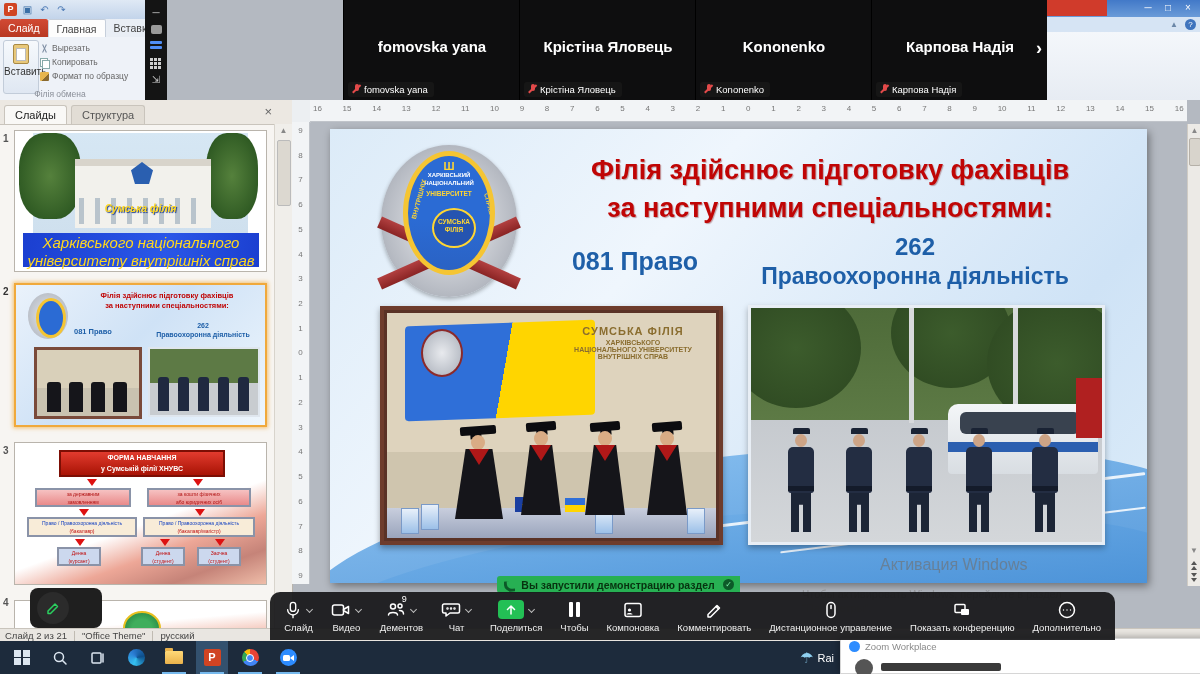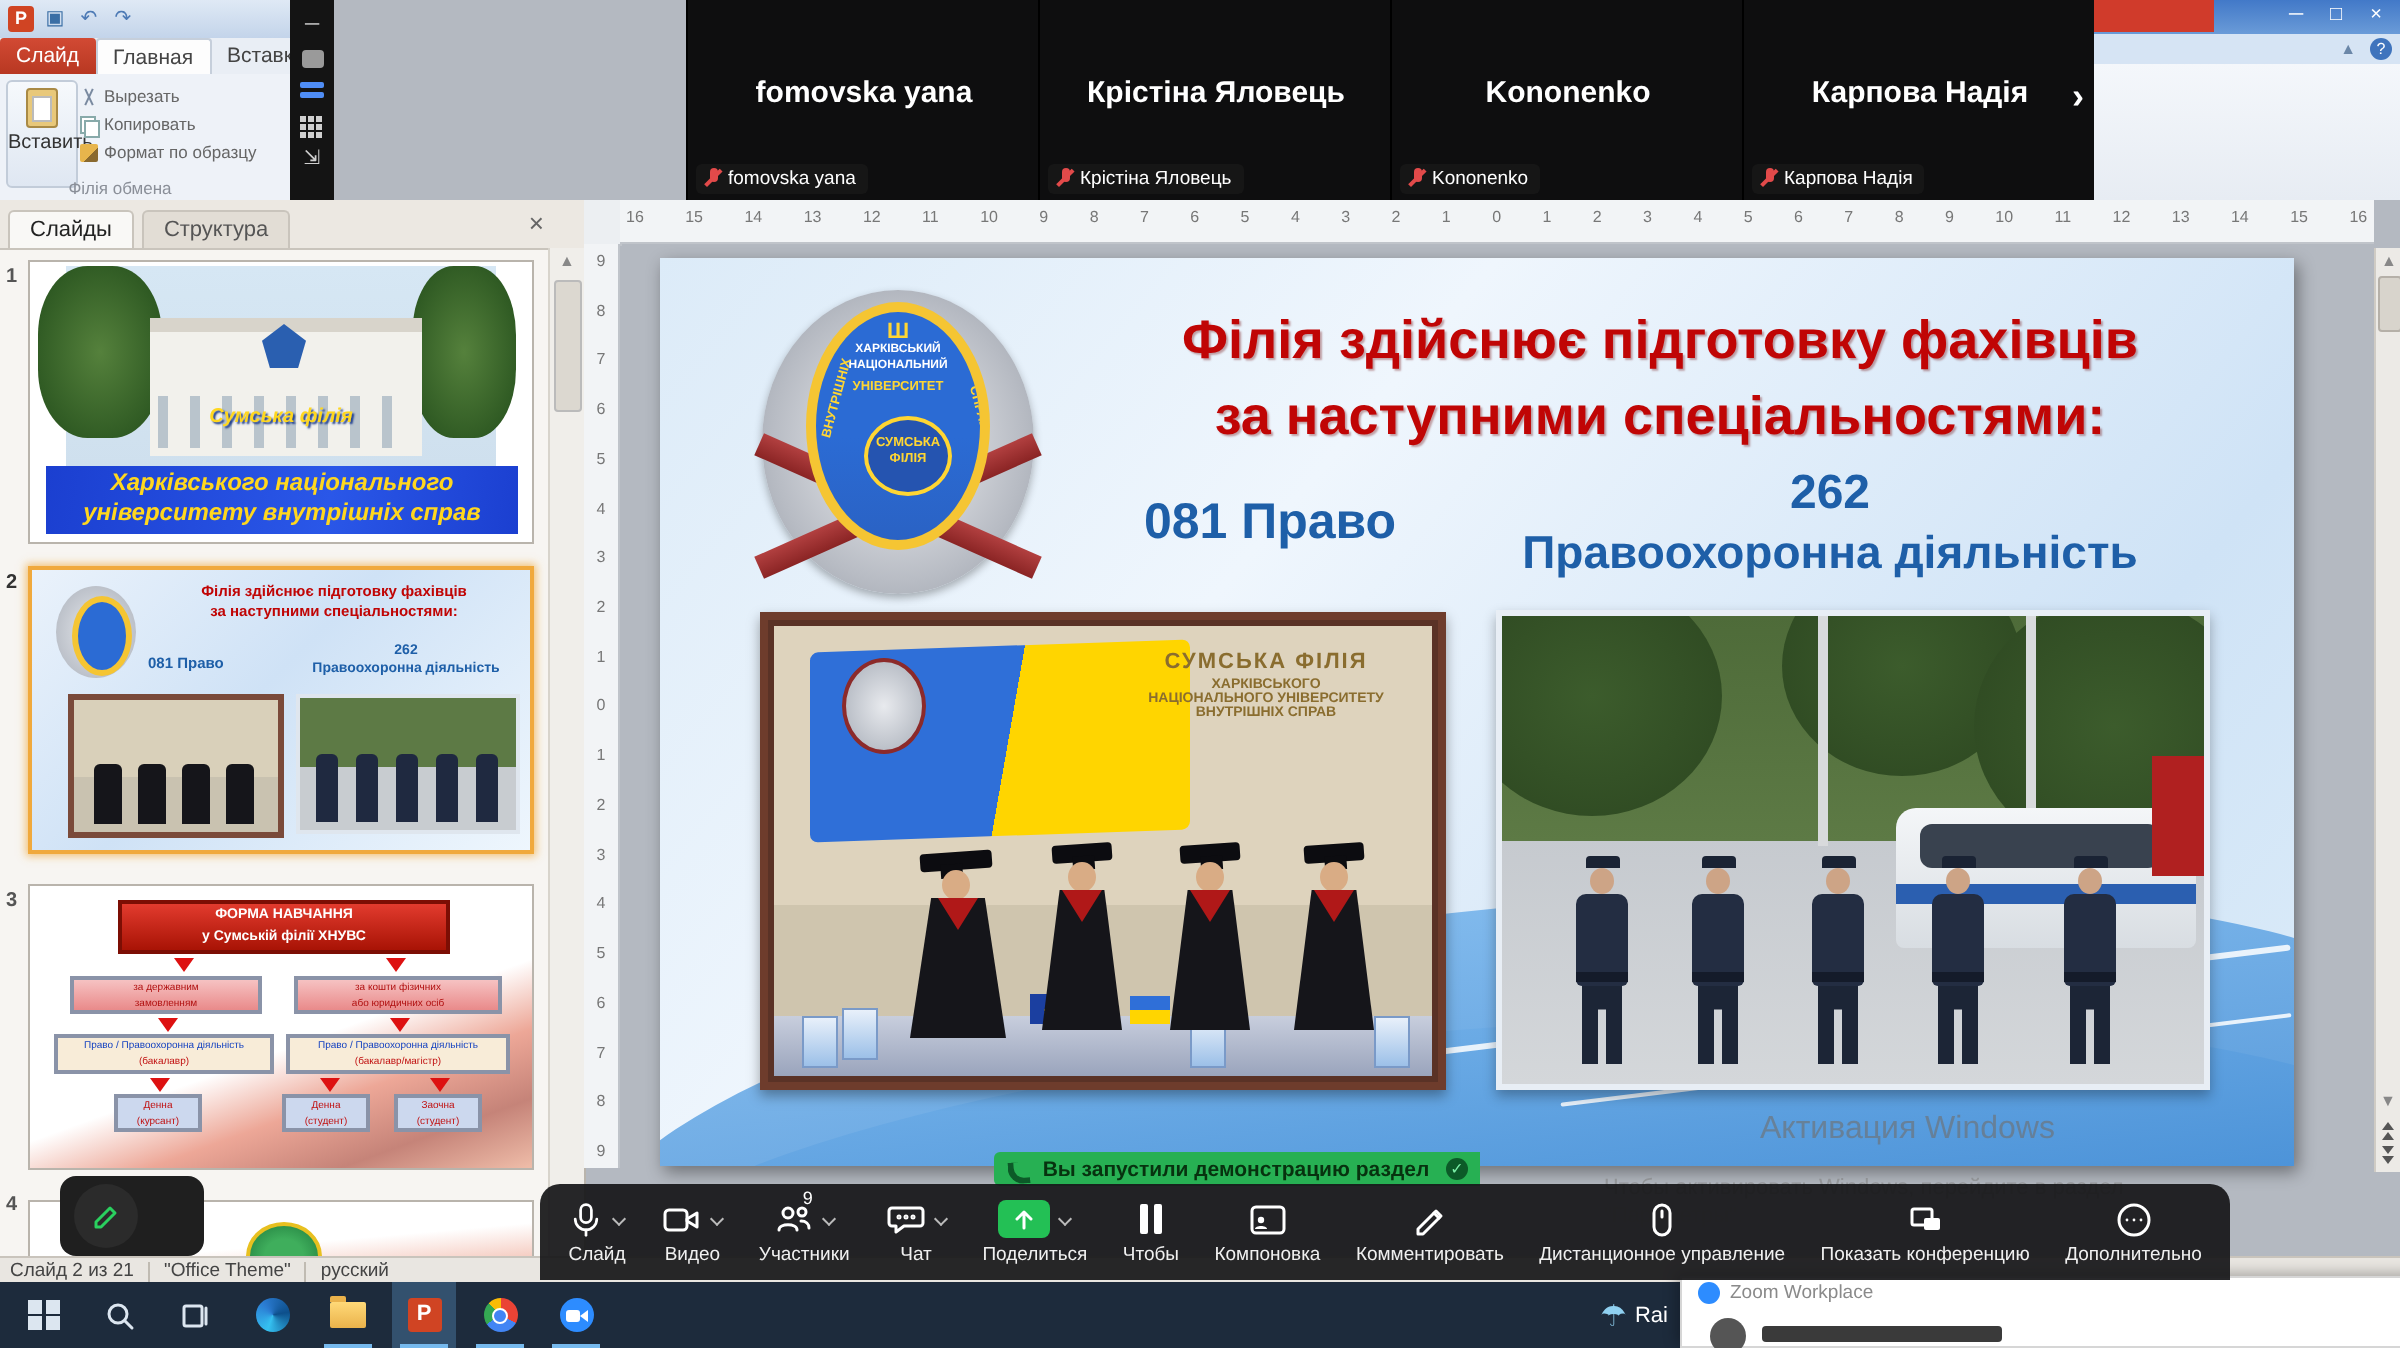--- a/index.html
+++ b/index.html
@@ -81,21 +81,21 @@
   .sarrow{width:100%;text-align:center;color:#888;font-size:8px;line-height:14px;}
   
   .t1-photo{left:18px;top:2px;width:215px;height:100px;background:linear-gradient(#d6e7f4,#cfe0ee);}
   .t1-tree{position:absolute;top:0;width:62px;height:86px;background:radial-gradient(#55813c,#2f5a23 75%);border-radius:40%;}
   .t1-bldg{position:absolute;left:42px;top:26px;width:136px;height:62px;background:#f2f1ec;border-top:7px solid #d8d4cb;}
   .t1-bldg::before{content:"";position:absolute;left:56px;top:-4px;width:22px;height:22px;background:#2a5fb0;clip-path:polygon(50% 0,100% 38%,82% 100%,18% 100%,0 38%);}
   .t1-bldg::after{content:"";position:absolute;left:4px;bottom:4px;width:128px;height:26px;
      background:repeating-linear-gradient(90deg,#b9c4cc 0 5px,transparent 5px 16px);}
   .t1-cap1{position:absolute;left:0;top:70px;width:100%;text-align:center;color:#ffd71e;font-style:italic;font-weight:bold;font-size:10px;text-shadow:1px 1px 1px #1a3a8c;}
   .t1-banner{position:absolute;left:8px;top:102px;width:236px;height:34px;background:linear-gradient(100deg,#1b3fd0,#2a57e8 60%,#1b3fd0);}
-  .t1-cap2{color:#ffd71e;font-style:italic;font-weight:bold;font-size:12px;text-align:center;margin-top:1px;}
+  .t1-cap2{color:#ffd71e;font-style:italic;font-weight:normal;font-size:15px;text-align:center;margin-top:1px;}
   
   .t2-bg{position:absolute;inset:0;background:linear-gradient(135deg,#eaf2fb,#cfe2f6 45%,#eef6fd);}
   .t2-emb{position:absolute;left:12px;top:8px;width:40px;height:46px;background:radial-gradient(#e8eaee,#aab0ba);border-radius:50%;}
   .t2-emb::after{content:"";position:absolute;left:8px;top:5px;width:24px;height:34px;background:#2b6bd4;border:3px solid #f5c533;border-radius:50%;}
   .t2-title{position:absolute;left:58px;top:6px;width:186px;text-align:center;color:#c00505;font-weight:bold;font-size:7.5px;line-height:1.35;}
   .t2-s1{position:absolute;left:58px;top:42px;color:#1e5fa8;font-weight:bold;font-size:7.5px;}
   .t2-s2{position:absolute;left:128px;top:36px;width:118px;text-align:center;color:#1e5fa8;font-weight:bold;font-size:7px;line-height:1.3;}
   .t2-ph1{position:absolute;left:18px;top:62px;width:102px;height:66px;border:3px solid #7a4a3a;background:linear-gradient(#d9d0ba 58%,#c9c2b0 58%);}
   .t2-ph1 i{position:absolute;bottom:4px;width:14px;height:30px;background:#15151a;border-radius:3px 3px 0 0;}
   .t2-ph2{position:absolute;left:132px;top:62px;width:108px;height:66px;border:2px solid #dfe6ee;background:linear-gradient(#5d7a45 52%,#c8ccd0 52%);}
@@ -648,21 +648,21 @@
       <span class="badge9">9</span>
       <div class="irow">
         <svg class="zi" width="20" height="20" viewBox="0 0 20 20">
             <circle cx="7" cy="6.5" r="2.5"></circle>
             <path d="M2.5 15c0-3.5 9-3.5 9 0"></path>
             <circle cx="14" cy="6" r="2"></circle>
             <path d="M13.5 10.5c2.5 0 4 1.5 4 3.5"></path>
           </svg>
         <span class="chev"></span>
       </div>
-      <span class="lbl">Участники</span>
+      <span class="lbl">Дементов</span>
     </div>
     <div class="zbtn">
       <div class="irow">
         <svg class="zi" width="20" height="20" viewBox="0 0 20 20">
             <path d="M3 4h14a1.5 1.5 0 0 1 1.5 1.5v6a1.5 1.5 0 0 1-1.5 1.5H9l-4 3v-3H3a1.5 1.5 0 0 1-1.5-1.5v-6A1.5 1.5 0 0 1 3 4z"></path>
             <circle cx="6.5" cy="8.5" r=".5"></circle>
             <circle cx="10" cy="8.5" r=".5"></circle>
             <circle cx="13.5" cy="8.5" r=".5"></circle>
           </svg>
         <span class="chev"></span>

